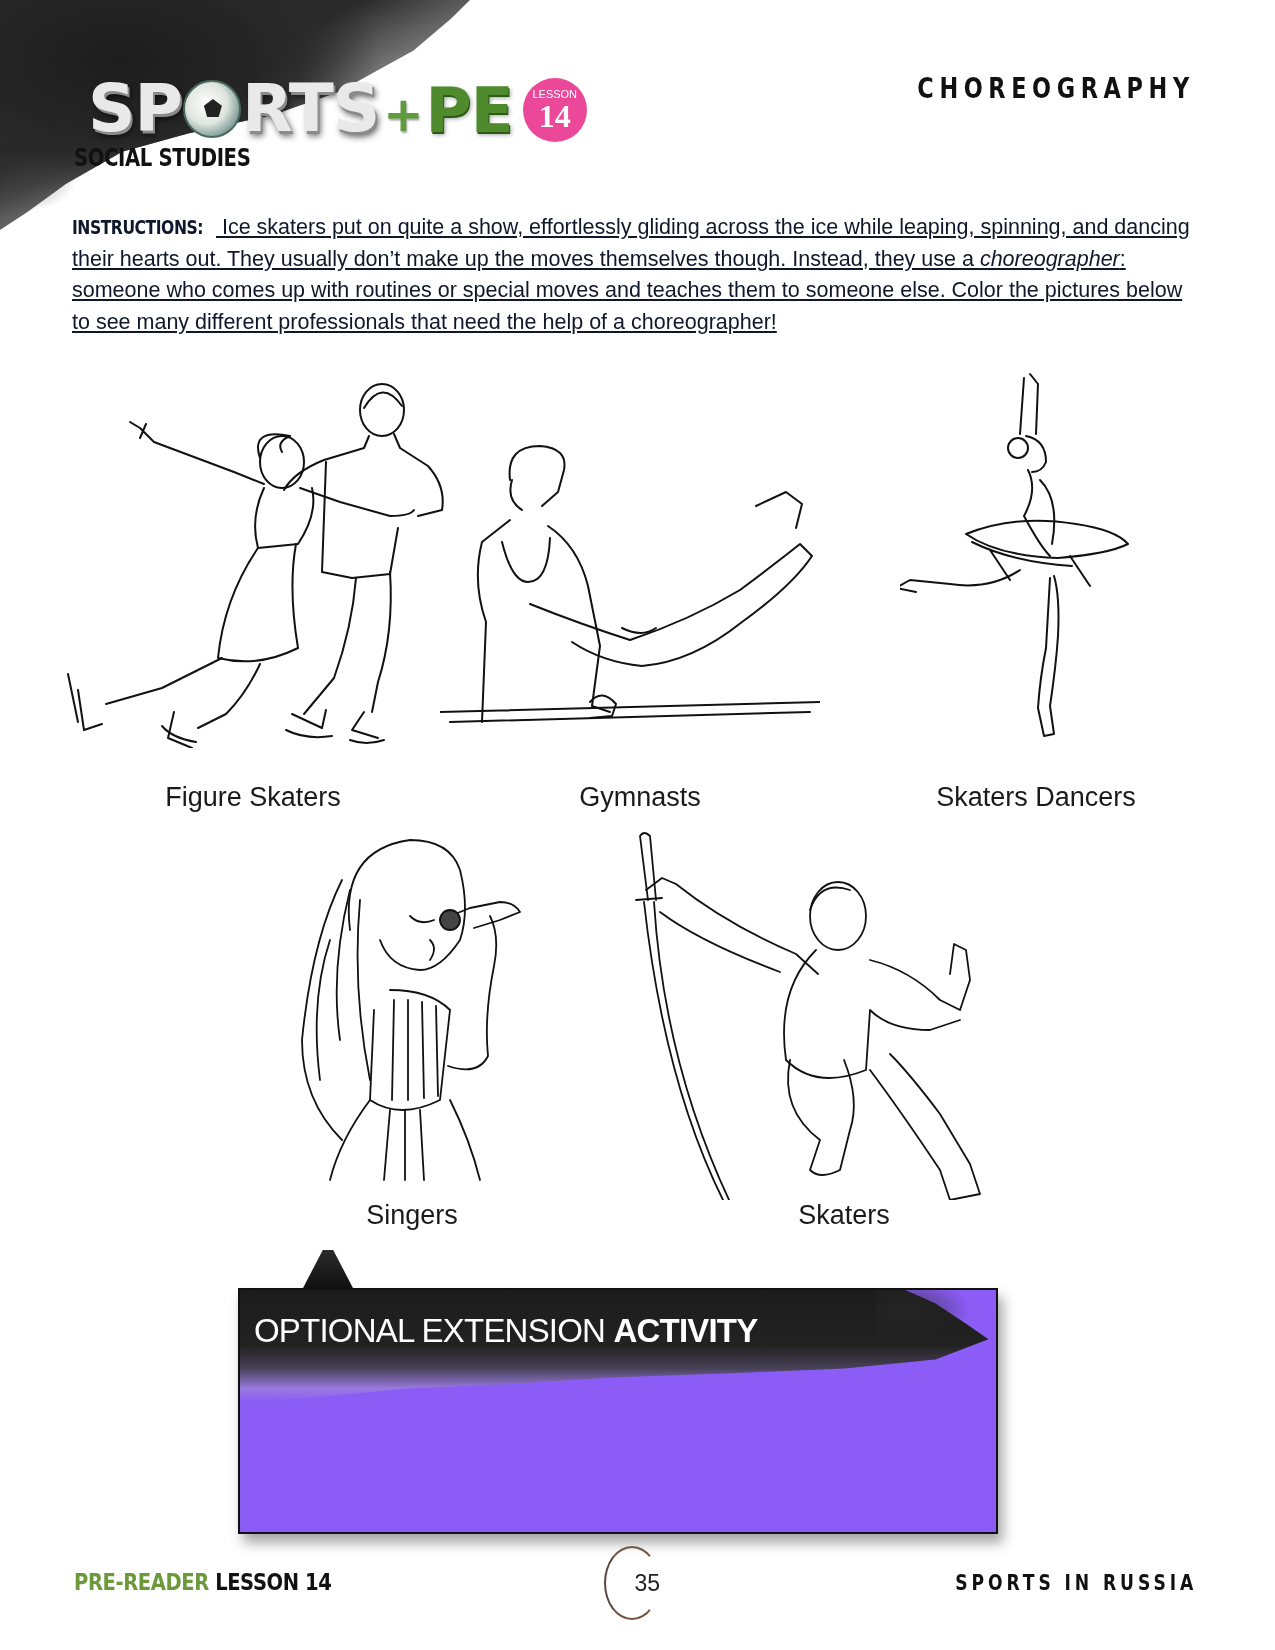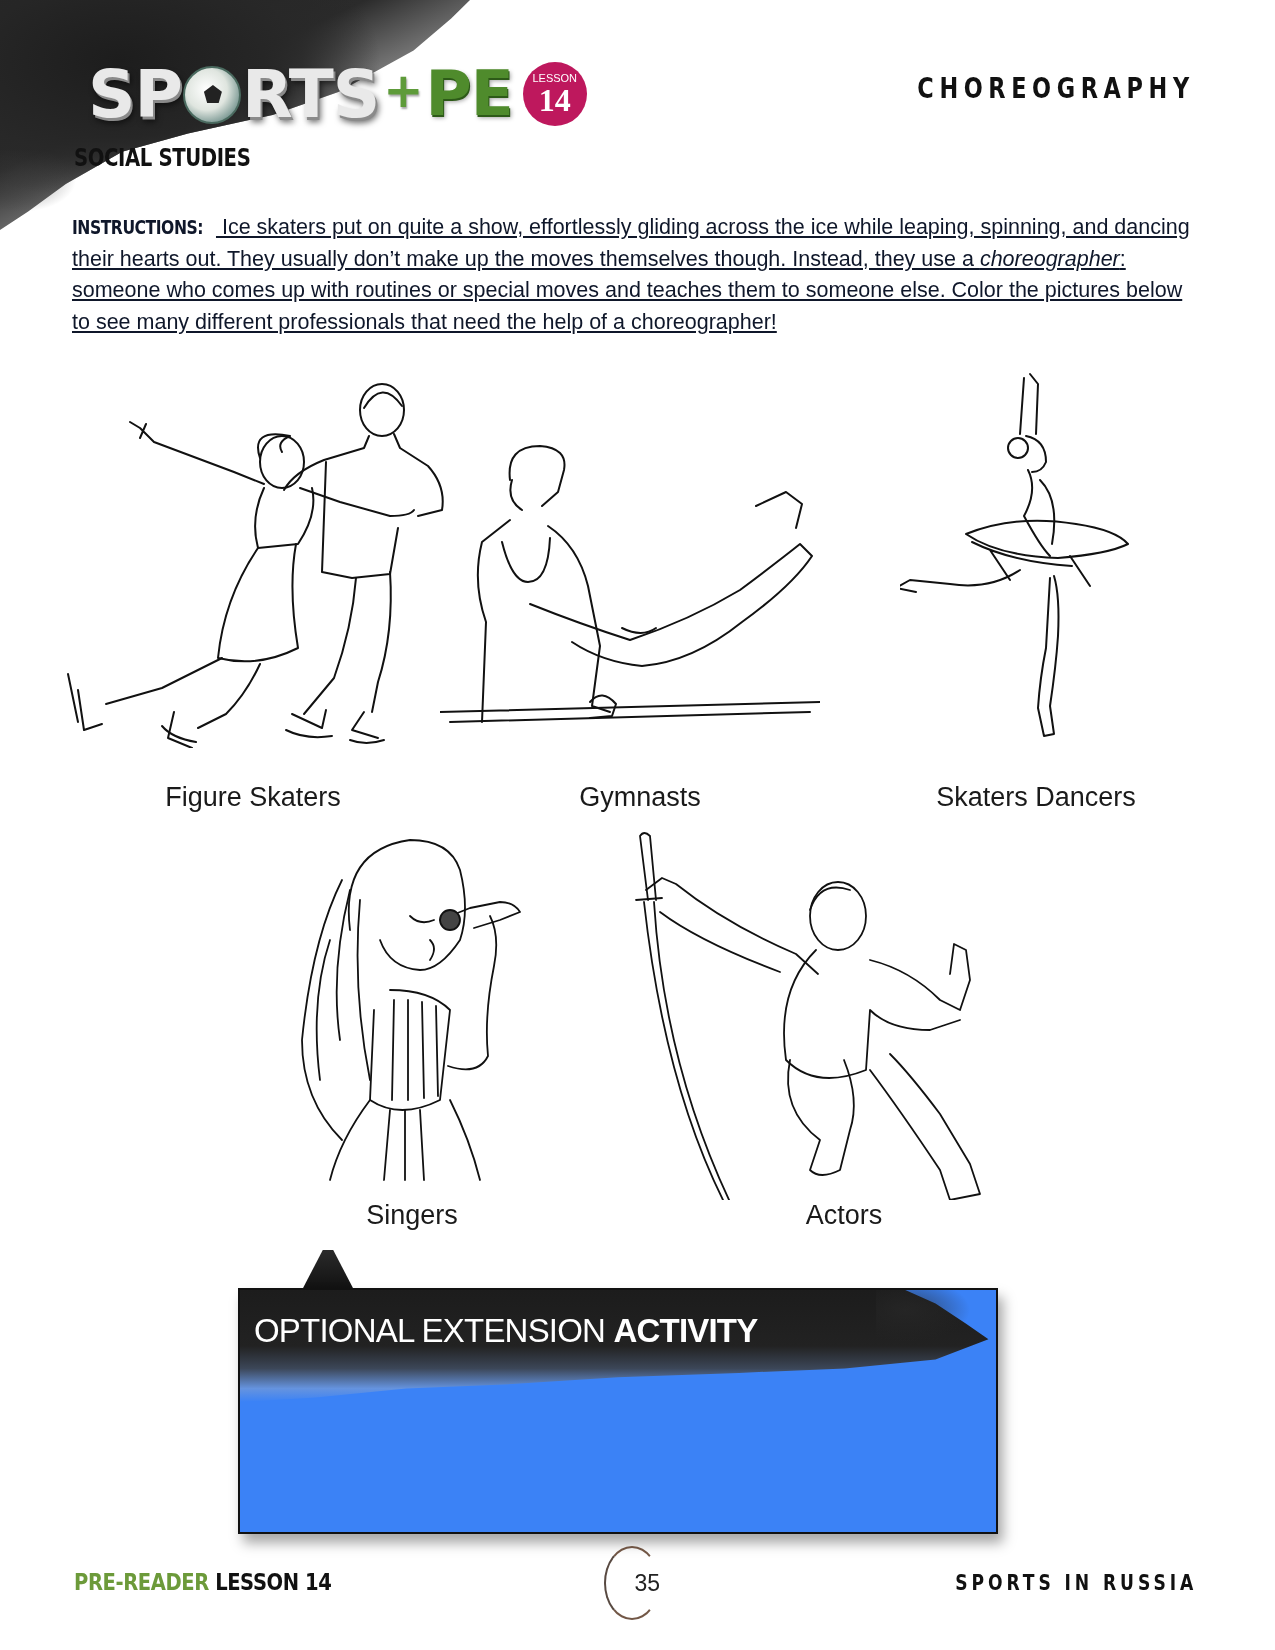--- a/index.html
+++ b/index.html
@@ -12,42 +12,42 @@
     background:
       radial-gradient(ellipse 260px 140px at 120px 60px, #1d1d1d 0%, #262626 55%, rgba(40,40,40,0.85) 70%, rgba(80,80,80,0) 100%),
       linear-gradient(155deg, #1e1e1e 0%, #2b2b2b 38%, rgba(60,60,60,0.7) 55%, rgba(200,200,200,0) 75%);
     clip-path: polygon(0 0, 100% 0, 96% 8%, 88% 22%, 72% 40%, 58% 50%, 40% 58%, 26% 66%, 14% 80%, 6% 92%, 0 100%);
   }
   .ink-corner-speckle {
     position: absolute; left: 0; top: 150px; width: 120px; height: 90px;
     background: radial-gradient(ellipse 70px 40px at 20px 30px, rgba(60,60,60,0.55), rgba(255,255,255,0) 80%);
   }
 
-  .logo { position: absolute; left: 88px; top: 62px; height: 80px; display: flex; align-items: flex-start; }
+  .logo { position: absolute; left: 88px; top: 62px; height: 80px; display: flex; align-items: flex-end; }
   .logo-sports {
     font-family: "DejaVu Sans", sans-serif; font-weight: bold; font-size: 66px; letter-spacing: -1px;
     color: #e9e9e9; text-shadow: 2px 3px 0 #8a8a8a, 3px 5px 6px rgba(0,0,0,0.6); line-height: 1;
     display: flex; align-items: center;
   }
   .logo-ball {
     display: inline-block; width: 58px; height: 58px; border-radius: 50%;
     background: radial-gradient(circle at 40% 40%, #ffffff 0%, #dfe5df 45%, #6f8f8a 80%, #3e5d58 100%);
     border: 2px solid #4a6a5f; position: relative; margin: 0 1px;
   }
   .logo-ball::after {
     content: ""; position: absolute; left: 19px; top: 17px; width: 18px; height: 18px;
     background: #222; clip-path: polygon(50% 0, 100% 38%, 82% 100%, 18% 100%, 0 38%);
   }
   .logo-plus { font-family: "DejaVu Sans", sans-serif; font-weight: bold; font-size: 48px; color: #5e9b3a; margin: 0 2px 0 4px; text-shadow: 1px 2px 2px rgba(0,0,0,0.35); }
   .logo-pe {
     font-family: "DejaVu Sans", sans-serif; font-weight: bold; font-size: 63px; line-height: 1; letter-spacing: -1px;
     color: #4f8b2c; text-shadow: 1px 2px 0 #2d5a18, 2px 3px 4px rgba(0,0,0,0.35);
   }
   .lesson-badge {
-    width: 64px; height: 64px; border-radius: 50%; background: #be185d; margin-left: 10px;
+    width: 64px; height: 64px; border-radius: 50%; background: #ec4899; margin-left: 10px;
     display: flex; flex-direction: column; align-items: center; justify-content: center; color: #ffffff;
   }
   .lesson-badge .lb-word { font-family: "Liberation Sans", sans-serif; font-size: 11px; line-height: 1; letter-spacing: 0; }
   .lesson-badge .lb-num { font-family: Liberation Serif, serif; font-weight: bold; font-size: 32px; line-height: 1; }
 
   .subject {
     position: absolute; left: 74px; top: 144px; font-family: "DejaVu Sans", sans-serif; font-weight: bold;
     font-size: 24px; letter-spacing: -0.5px; transform: scaleX(0.82); transform-origin: left center; color: #111;
   }
   .topic {
@@ -70,21 +70,21 @@
   .pic { position: absolute; }
   .pic svg { display: block; }
   .pic-label {
     position: absolute; font-family: "Liberation Sans", sans-serif; font-size: 27px; color: #1a1a1a;
     white-space: nowrap; transform: translateX(-50%);
   }
 
   
   .activity {
     position: absolute; left: 238px; top: 1288px; width: 760px; height: 246px;
-    border: 2px solid #111; background: #3b82f6; box-shadow: 5px 9px 12px rgba(0,0,0,0.35);
+    border: 2px solid #111; background: #8b5cf6; box-shadow: 5px 9px 12px rgba(0,0,0,0.35);
   }
   .activity-notch {
     position: absolute; left: 302px; top: 1250px; width: 52px; height: 40px;
     background: linear-gradient(180deg, #2a2a2a, #111);
     clip-path: polygon(40% 0, 60% 0, 100% 100%, 0 100%);
     filter: drop-shadow(4px 2px 3px rgba(0,0,0,0.35));
   }
   .activity-band {
     position: absolute; left: 0; top: 0; width: 100%; height: 112px;
     background:
@@ -235,21 +235,21 @@
     <path d="M16 60 l16 -12 l14 6 q50 40 120 70 l22 20"></path>
     <path d="M30 82 q40 30 120 60"></path>
     <ellipse cx="208" cy="86" rx="28" ry="34"></ellipse>
     <path d="M180 80 q10 -30 40 -20"></path>
     <path d="M186 120 q-40 40 -30 110 q30 30 80 10 l4 -60 q20 20 60 20 l30 -10"></path>
     <path d="M240 130 q40 10 70 40 l20 10 l10 -30 l-4 -30 l-12 -6 l-4 30"></path>
     <path d="M160 230 q-10 50 30 80 l-10 30 q10 10 30 0 l10 -40 q10 -30 -6 -70"></path>
     <path d="M240 240 q30 40 70 100 l10 30 l30 -6 l-10 -30 l-30 -50 q-30 -40 -50 -60"></path>
   </svg>
 </div>
-<div class="pic-label" style="left:844px; top:1200px;">Actors</div>
+<div class="pic-label" style="left:844px; top:1200px;">Skaters</div>
 
 <div class="activity-notch"></div>
 <div class="activity">
   <div class="activity-band"></div>
   <div class="activity-band-fade"></div>
   <h2 class="activity-title"><span class="light">OPTIONAL EXTENSION </span><span class="strong">ACTIVITY</span></h2>
 </div>
 
 <div class="footer-left"><span class="fl-green">PRE-READER</span><span class="fl-dark"> LESSON 14</span></div>
 

